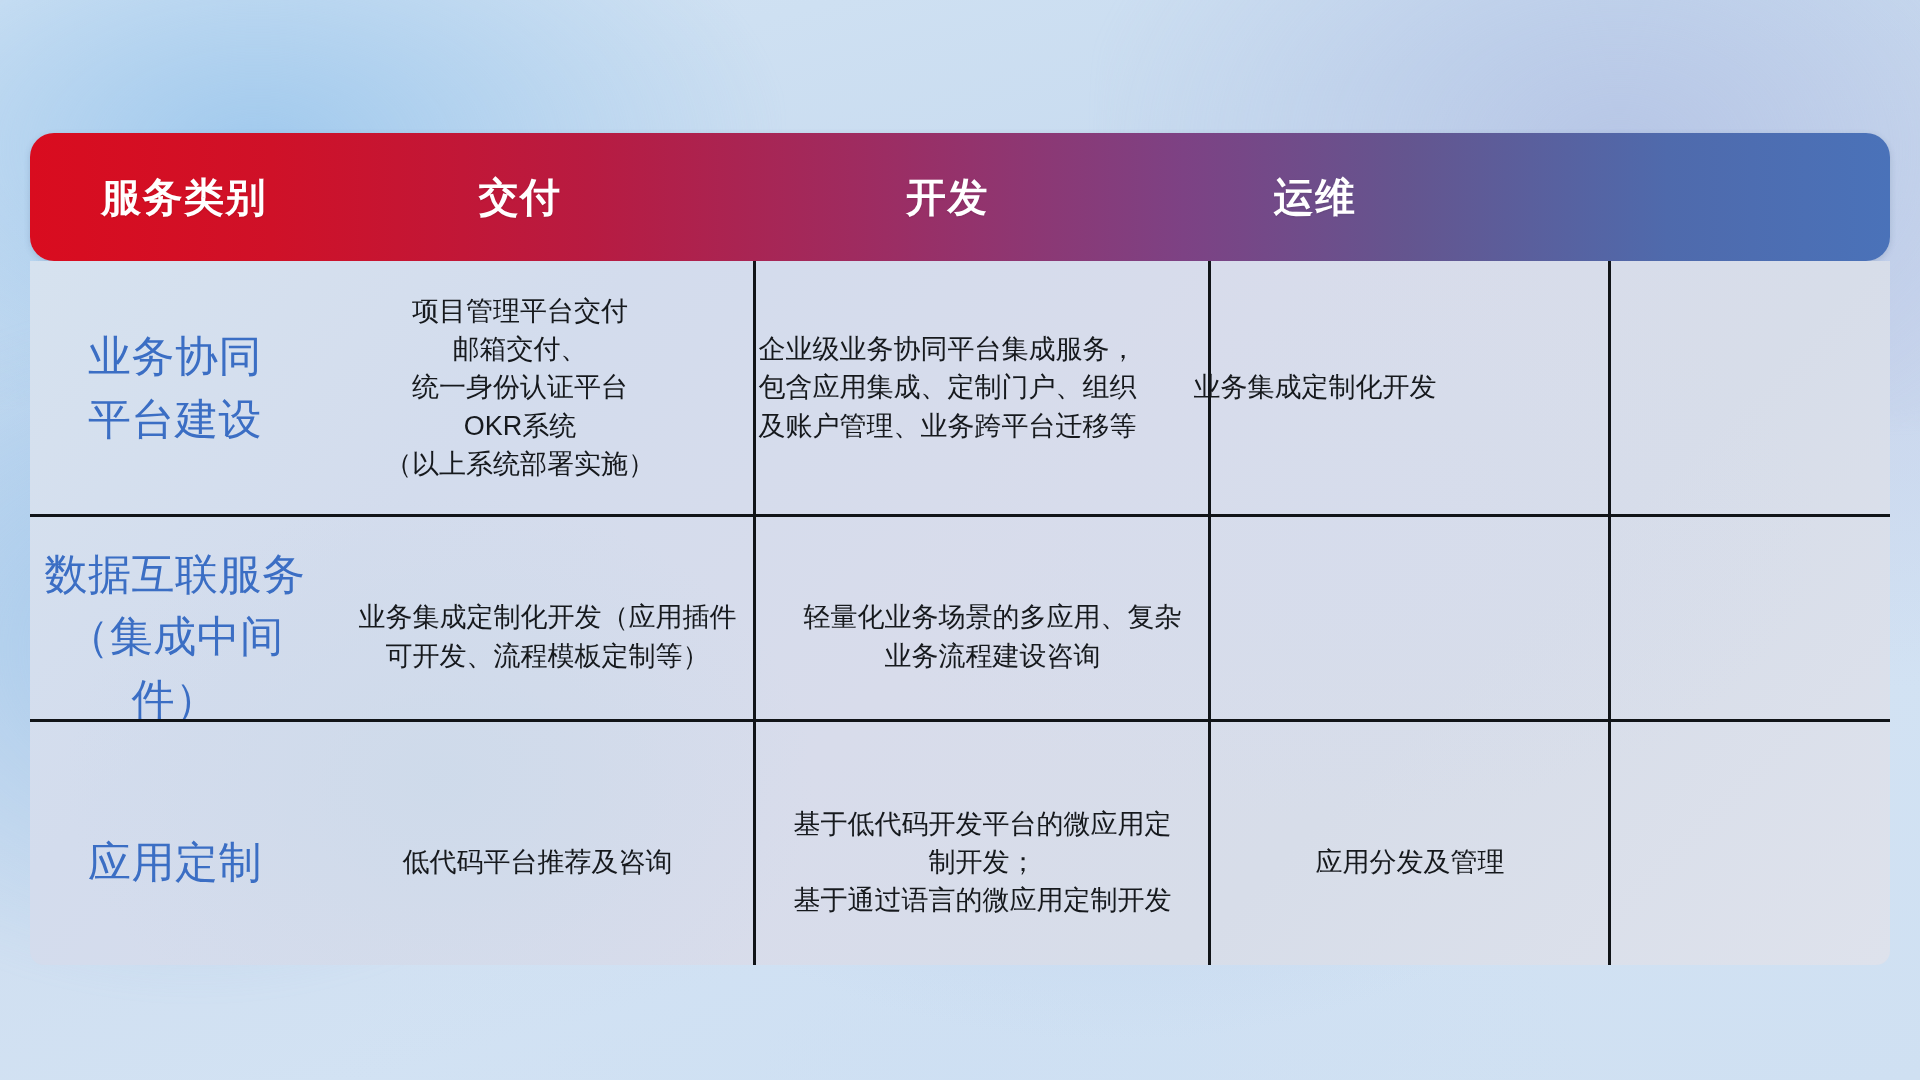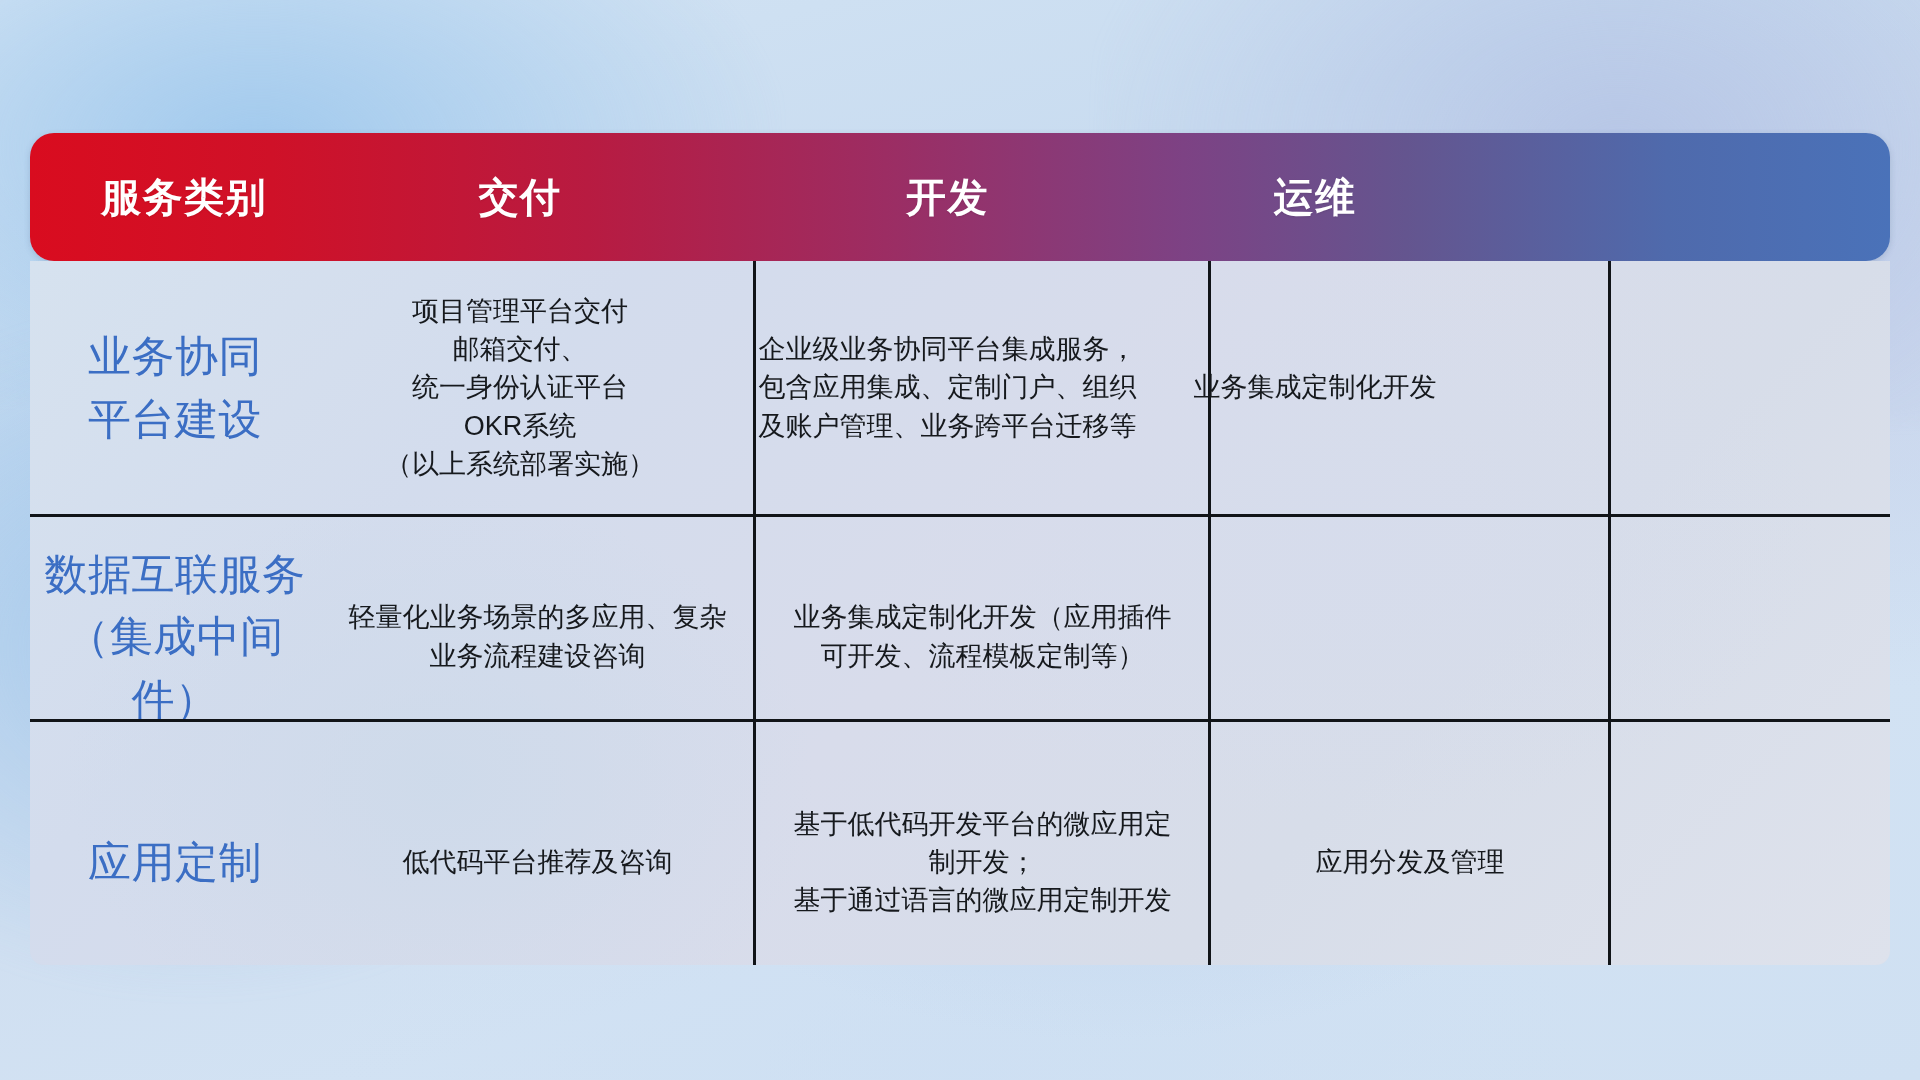--- a/index.html
+++ b/index.html
@@ -194,22 +194,22 @@
 统一身份认证平台
 OKR系统
 （以上系统部署实施）</div>
       <div class="cell c2 col-2">企业级业务协同平台集成服务，包含应用集成、定制门户、组织及账户管理、业务跨平台迁移等</div>
       <div class="cell c4 col-4">业务集成定制化开发</div>
     </div>
 
     <div class="row row-1">
       <div class="cell cat col-0">数据互联服务
 （集成中间件）</div>
+      <div class="cell c2 col-2">业务集成定制化开发（应用插件可开发、流程模板定制等）</div>
       <div class="cell c1 col-1">轻量化业务场景的多应用、复杂业务流程建设咨询</div>
-      <div class="cell c2 col-2">业务集成定制化开发（应用插件可开发、流程模板定制等）</div>
       <div class="cell c3 col-3"></div>
       <div class="cell c4 col-4"></div>
     </div>
 
     <div class="row row-2">
       <div class="cell cat col-0">应用定制</div>
       <div class="cell c1 col-1">低代码平台推荐及咨询</div>
       <div class="cell c2 col-2">基于低代码开发平台的微应用定制开发；
 基于通过语言的微应用定制开发</div>
       <div class="cell c3 col-3">应用分发及管理</div>

